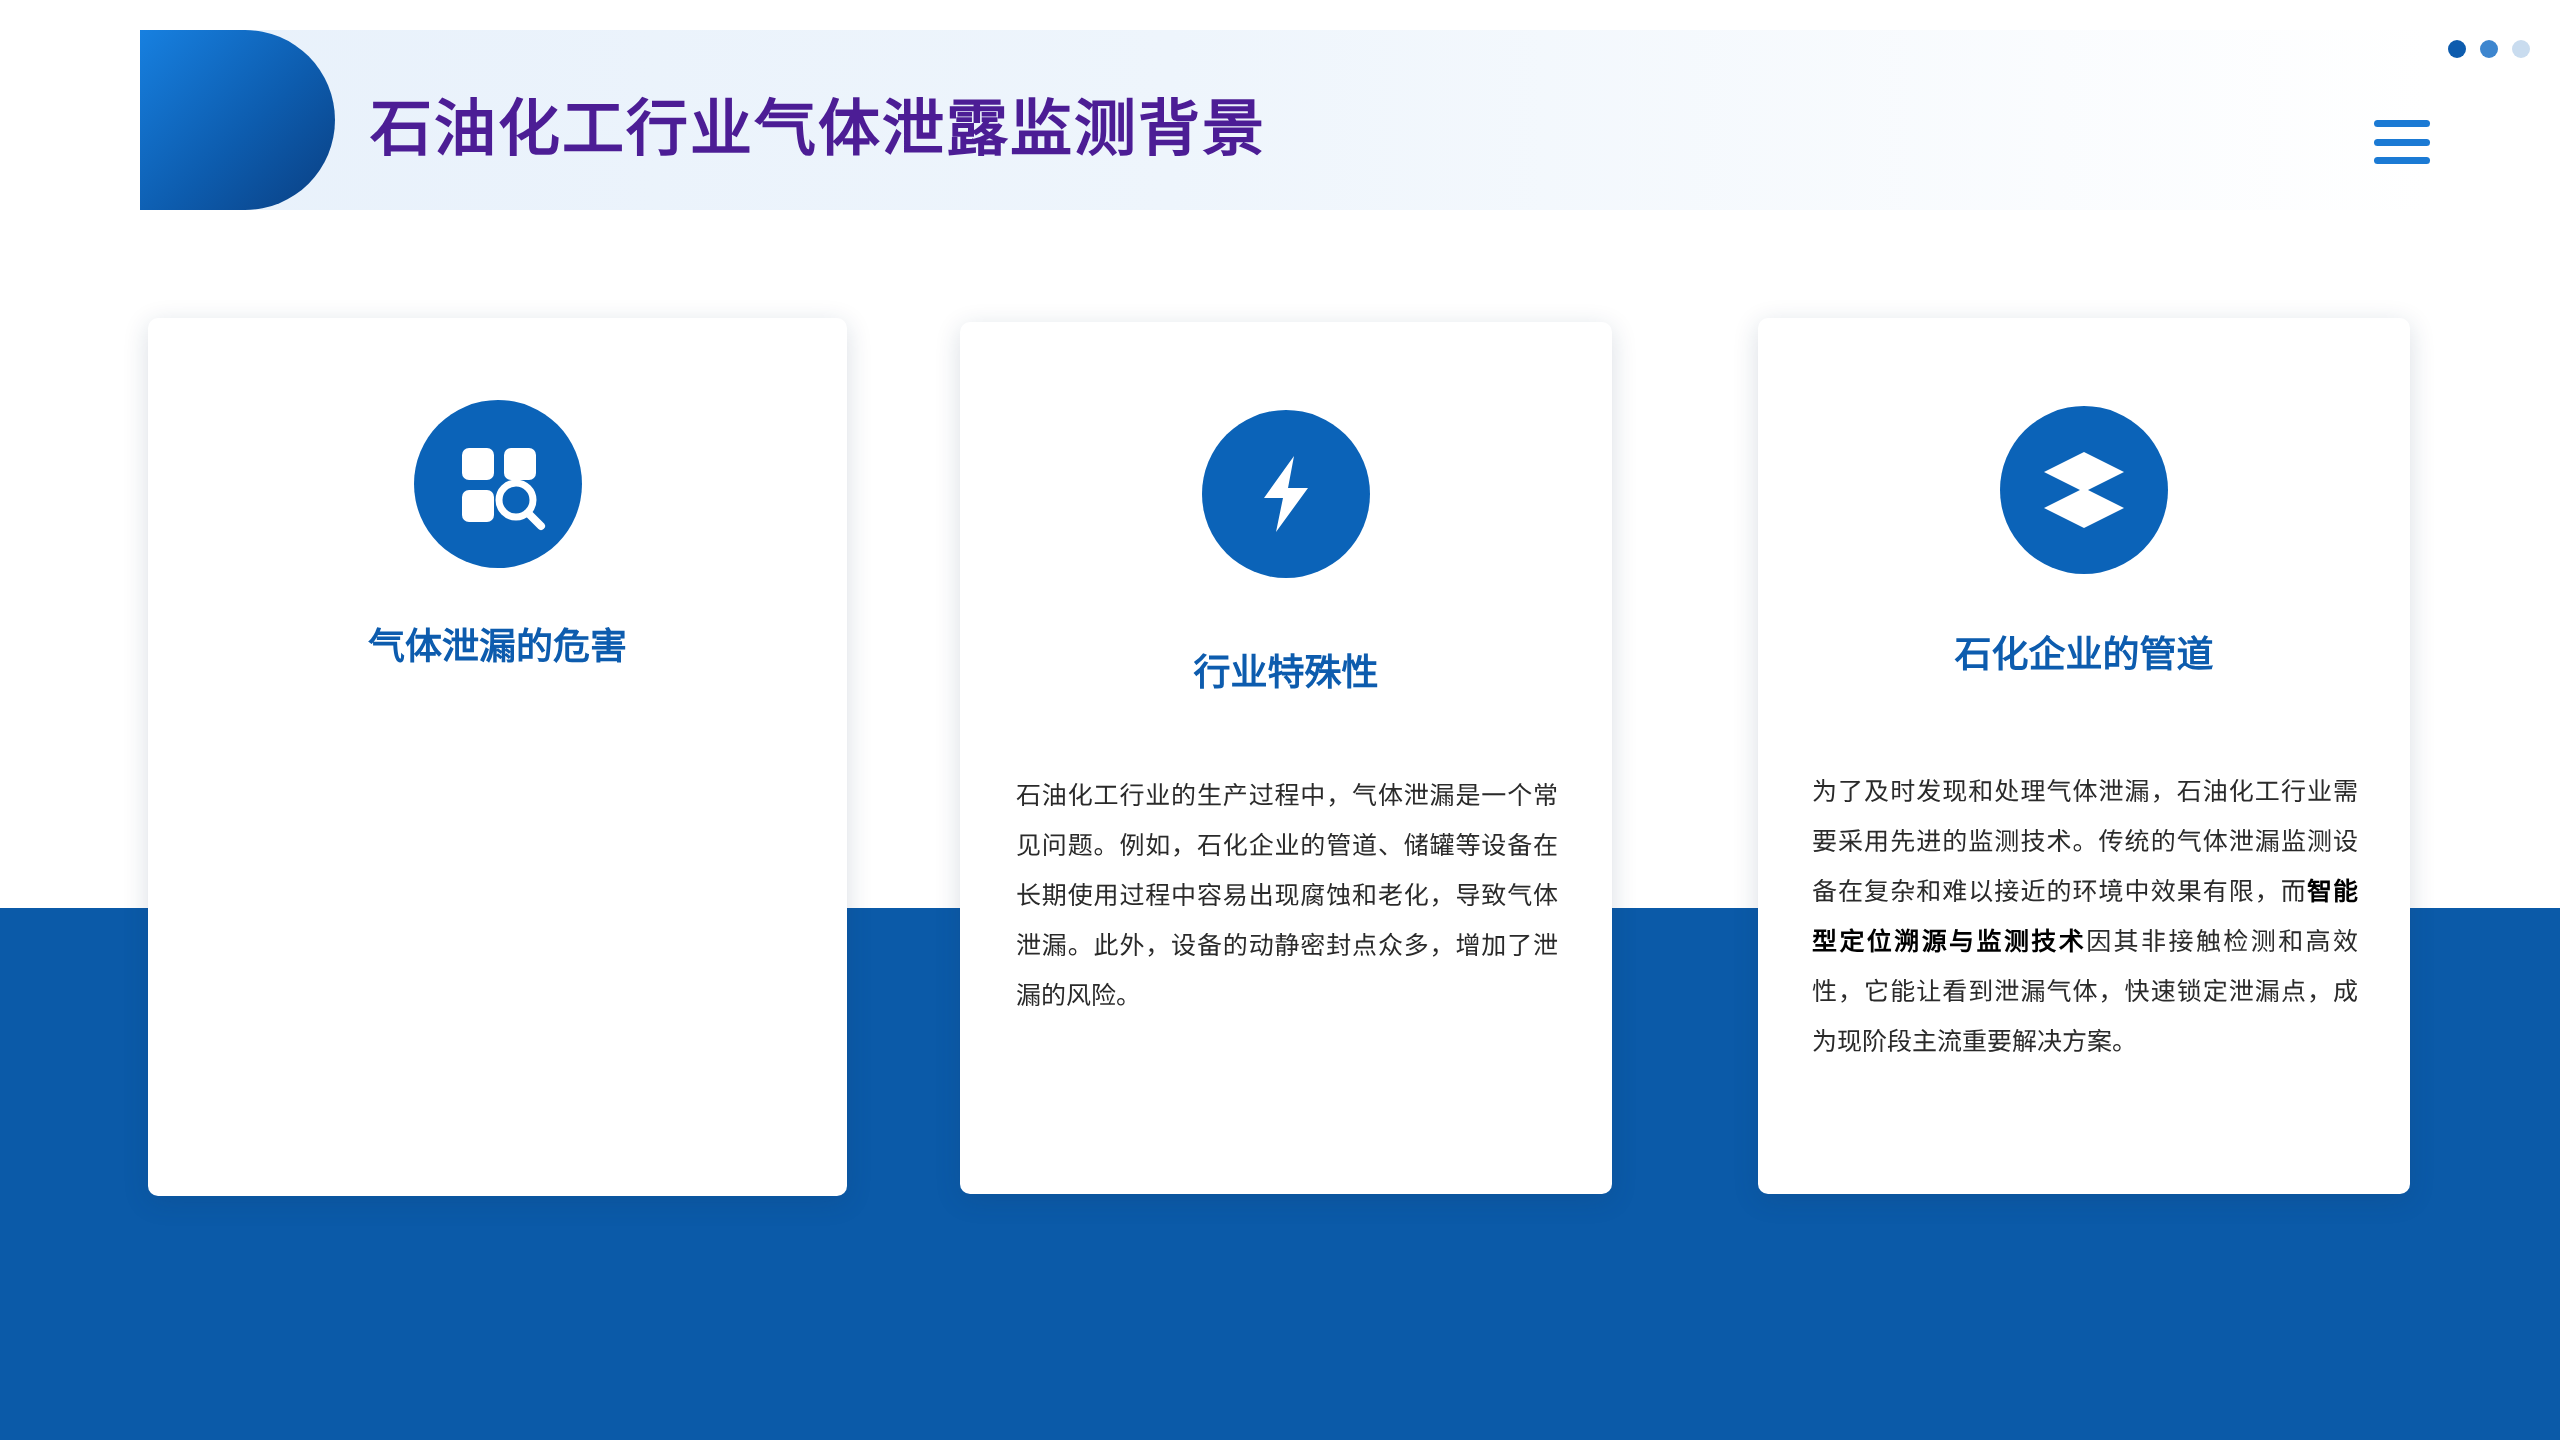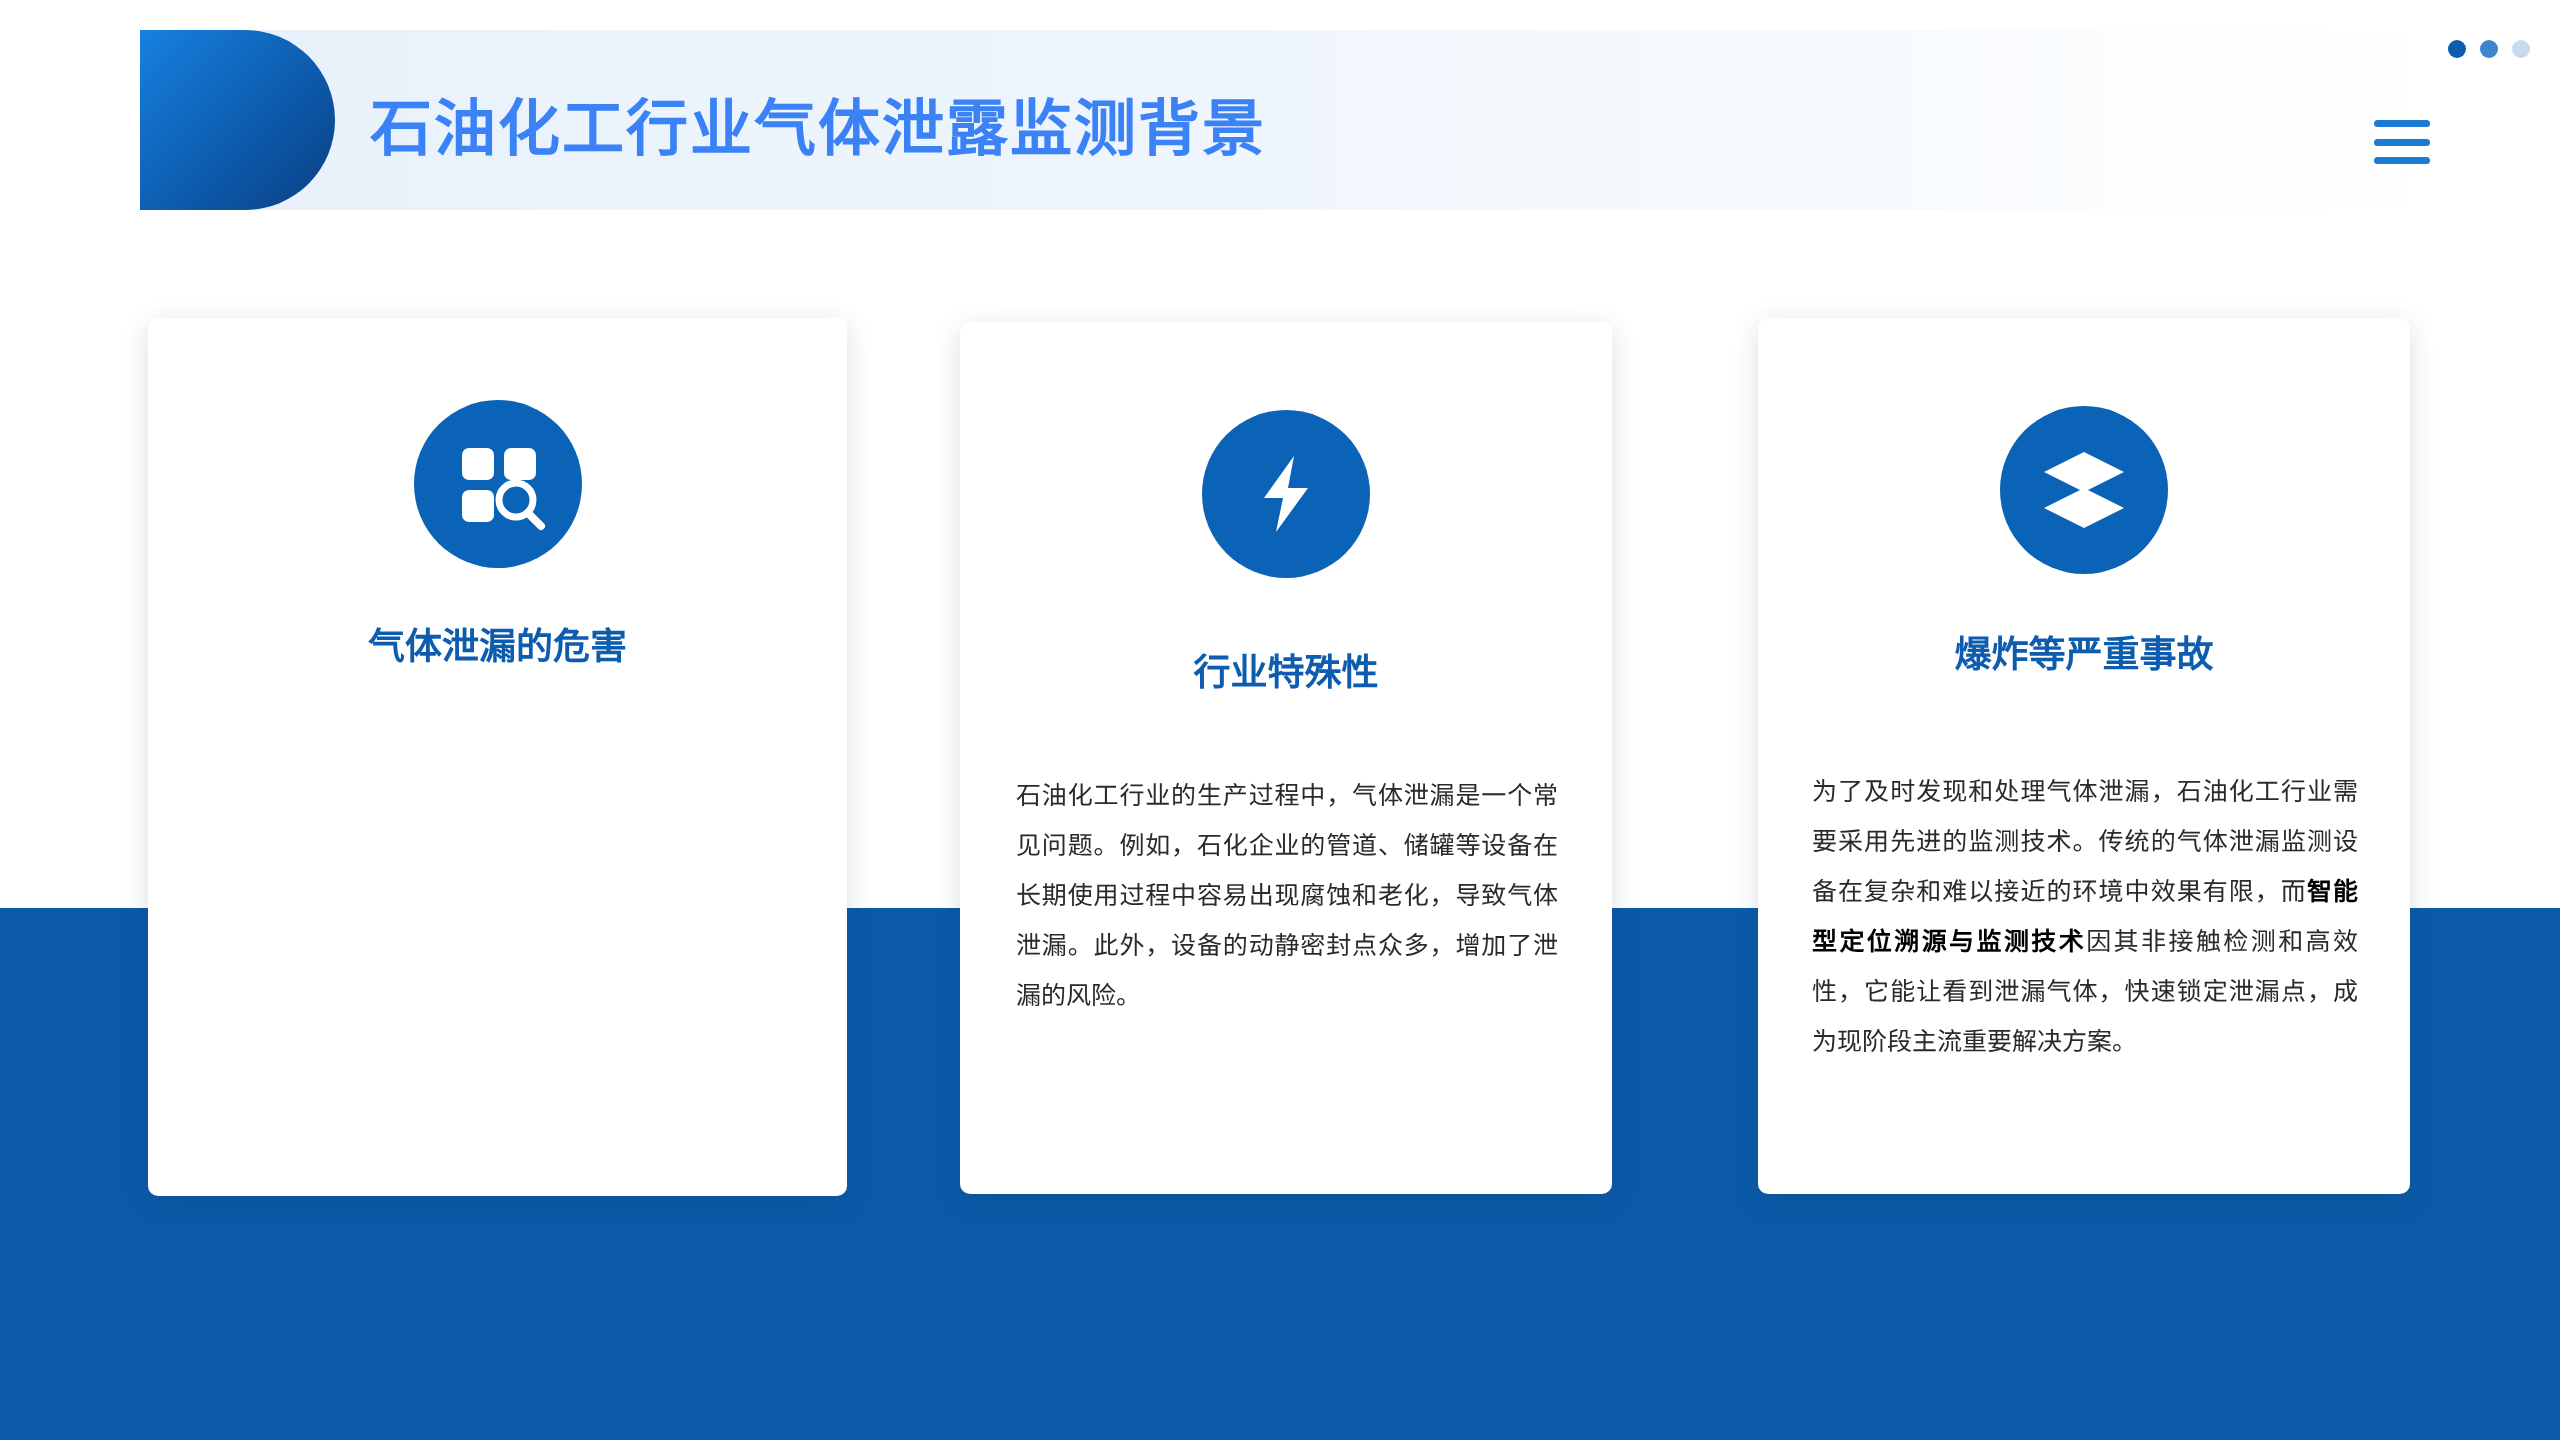--- a/index.html
+++ b/index.html
@@ -49,21 +49,21 @@
     height: 180px;
     background: linear-gradient(135deg, #1780e0 0%, #0d5cae 55%, #0a3f82 100%);
     border-radius: 0 96px 96px 0;
   }
   .header-title {
     position: absolute;
     left: 230px;
     top: 48px;
     font-size: 62px;
     font-weight: bold;
-    color: #3b82f6;
+    color: #4c1d95;
     letter-spacing: 2px;
     white-space: nowrap;
   }
 
   
   .dots {
     position: absolute;
     right: 30px;
     top: 40px;
     display: flex;
@@ -215,17 +215,17 @@
     <div class="card-body">石油化工行业的生产过程中，气体泄漏是一个常见问题。例如，石化企业的管道、储罐等设备在长期使用过程中容易出现腐蚀和老化，导致气体泄漏。此外，设备的动静密封点众多，增加了泄漏的风险。</div>
   </div>
 
   <div class="card c3">
     <div class="card-icon">
       <svg width="96" height="96" viewBox="0 0 96 96" aria-hidden="true">
         <polygon points="48,10 88,30 48,50 8,30" fill="#ffffff"></polygon>
         <polygon points="48,46 88,66 48,86 8,66" fill="#ffffff"></polygon>
       </svg>
     </div>
-    <div class="card-title">爆炸等严重事故</div>
+    <div class="card-title">石化企业的管道</div>
     <div class="card-body" id="card3-body"><span>为了及时发现和处理气体泄漏，石油化工行业需要采用先进的监测技术。传统的气体泄漏监测设备在复杂和难以接近的环境中效果有限，而</span><b>智能型定位溯源与监测技术</b><span>因其非接触检测和高效性，它能让看到泄漏气体，快速锁定泄漏点，成为现阶段主流重要解决方案。</span></div>
   </div>
 
 </div>
 
 </body></html>

